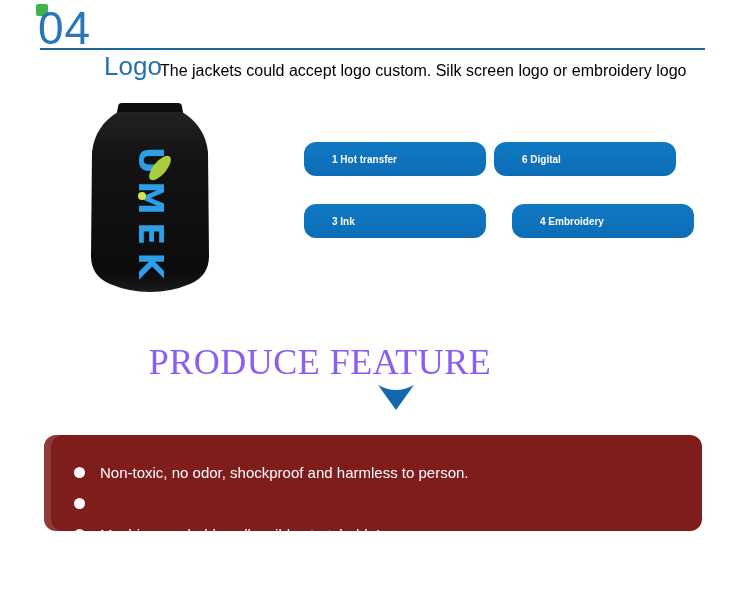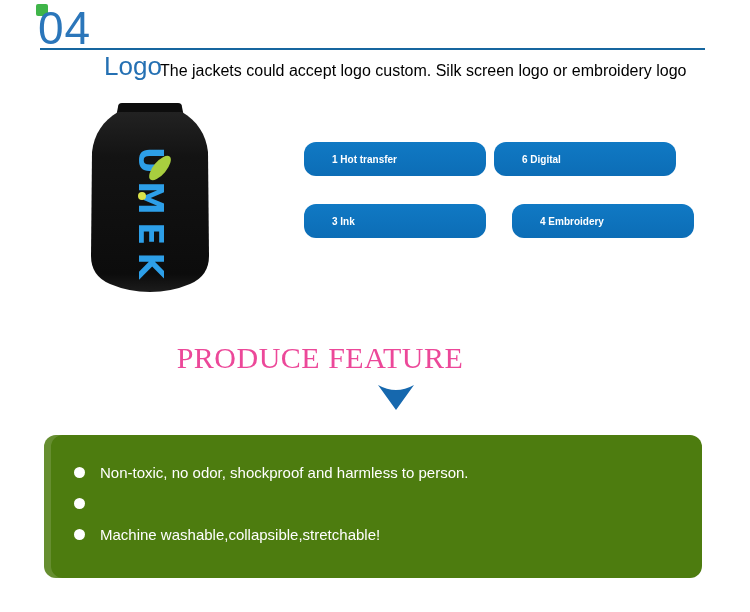--- a/index.html
+++ b/index.html
@@ -55,31 +55,31 @@
   .btn-2 { left: 494px; top: 142px; }
   .btn-3 { left: 304px; top: 204px; }
   .btn-4 { left: 512px; top: 204px; }
 
   
   .feature-title {
     position: absolute; left: 0; top: 341px; width: 596px;
     padding-left: 44px;
     text-align: center;
     font-family: "Liberation Serif", serif;
-    font-size: 30px; font-weight: normal;
-    color: #ec4899; letter-spacing: 0.5px;
+    font-size: 36px; font-weight: normal;
+    color: #8b5cf6; letter-spacing: 0.5px;
   }
   .feature-arrow { position: absolute; left: 377px; top: 384px; }
 
   
   .feature-box {
     position: absolute; left: 44px; top: 435px;
-    width: 658px; height: 143px;
+    width: 658px; height: 96px;
     border-radius: 12px;
-    background: #4d7c0f;
+    background: #7f1d1d;
     box-shadow: inset 7px 0 0 rgba(255,255,255,0.14);
     padding: 22px 12px 0 30px;
   }
   .feature-row { display: flex; align-items: center; height: 31px; }
   .feature-bullet {
     width: 11px; height: 11px; border-radius: 50%;
     background: #ffffff; flex: 0 0 11px;
   }
   .feature-text {
     margin-left: 15px;

